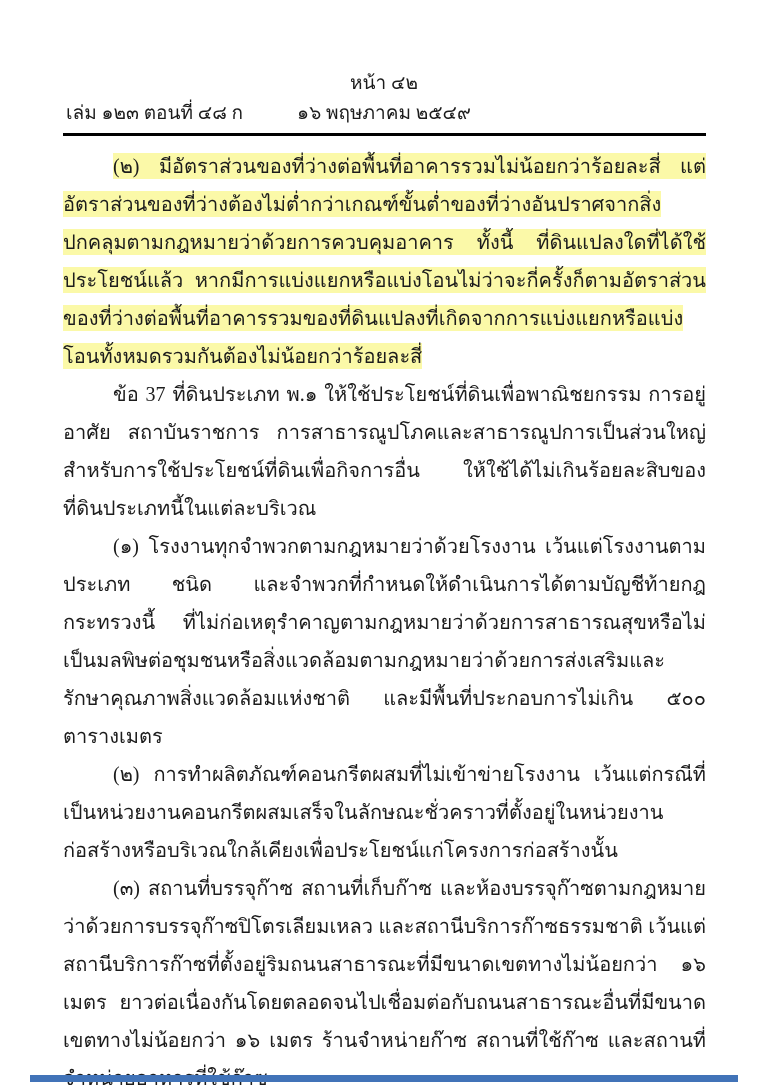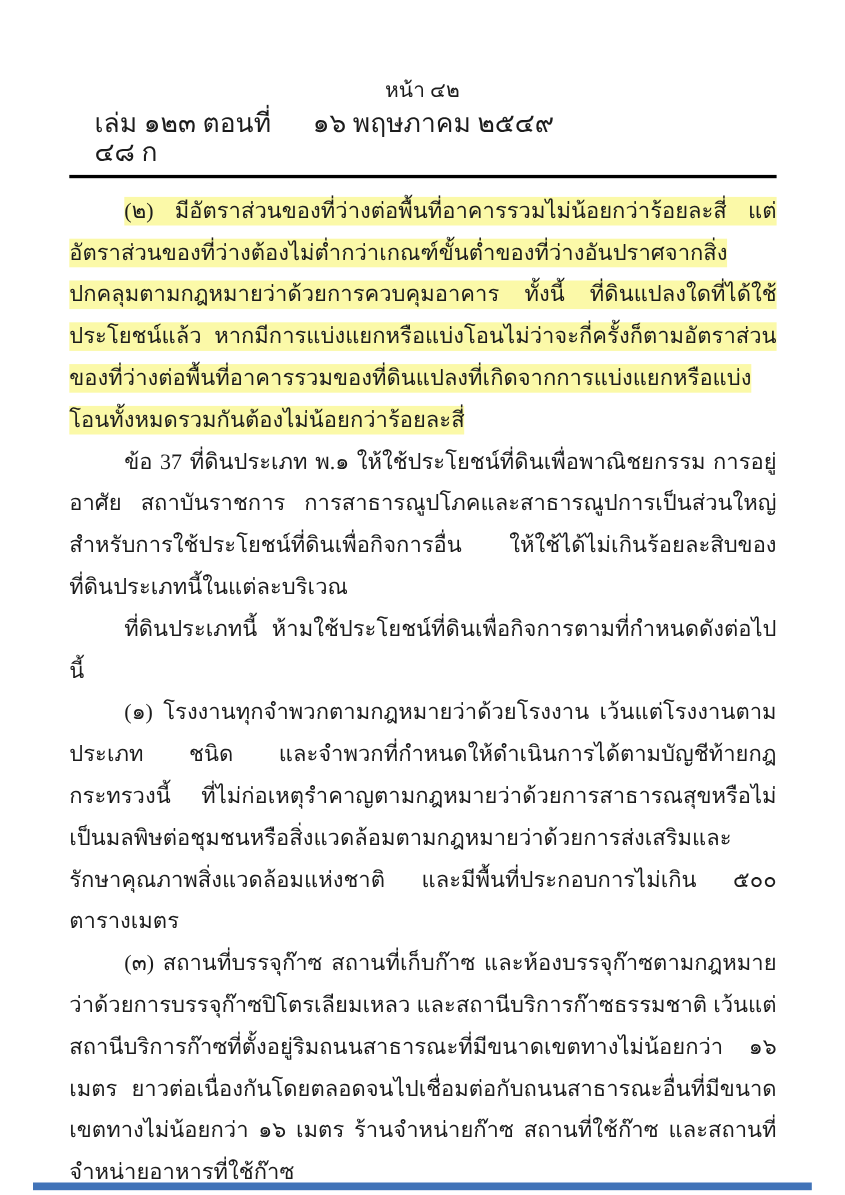--- a/index.html
+++ b/index.html
@@ -14,21 +14,21 @@
   .header { padding-top:70px; }
   .hdr-line1 {
     text-align:center;
     font-size:19px; line-height:26px;
   }
   .hdr-line2 {
     display:grid;
     grid-template-columns:1fr auto 1fr;
     align-items:baseline;
     padding:4px 66px 0 66px;
-    font-size:24px; line-height:26px;margin-left:20px;
+    font-size:19px; line-height:26px;
   }
   .hdr-left  { text-align:left;  }
   .hdr-center{ text-align:center;}
   .hdr-right { text-align:center; }
   .rule {
     margin:7px 62px 0 63px;
     border:none;
     border-top:3px solid #000000;
     height:0;
   }
@@ -66,21 +66,21 @@
     <div class="hdr-line2">
       <span class="hdr-left">เล่ม ๑๒๓ ตอนที่ ๔๘ ก</span>
       <span class="hdr-right">๑๖ พฤษภาคม ๒๕๔๙</span>
     </div>
     <hr class="rule">
   </div>
 
   <div class="doc-body">
     <p class="para"><span class="hl" style="background-color: rgb(251, 249, 168);">(๒) มีอัตราส่วนของที่ว่างต่อพื้นที่อาคารรวมไม่น้อยกว่าร้อยละสี่ แต่อัตราส่วนของที่ว่างต้องไม่ต่ำกว่าเกณฑ์ขั้นต่ำของที่ว่างอันปราศจากสิ่งปกคลุมตามกฎหมายว่าด้วยการควบคุมอาคาร ทั้งนี้ ที่ดินแปลงใดที่ได้ใช้ประโยชน์แล้ว หากมีการแบ่งแยกหรือแบ่งโอนไม่ว่าจะกี่ครั้งก็ตามอัตราส่วนของที่ว่างต่อพื้นที่อาคารรวมของที่ดินแปลงที่เกิดจากการแบ่งแยกหรือแบ่งโอนทั้งหมดรวมกันต้องไม่น้อยกว่าร้อยละสี่</span></p>
     <p class="para">ข้อ 37 ที่ดินประเภท พ.๑ ให้ใช้ประโยชน์ที่ดินเพื่อพาณิชยกรรม การอยู่อาศัย สถาบันราชการ การสาธารณูปโภคและสาธารณูปการเป็นส่วนใหญ่ สำหรับการใช้ประโยชน์ที่ดินเพื่อกิจการอื่น ให้ใช้ได้ไม่เกินร้อยละสิบของที่ดินประเภทนี้ในแต่ละบริเวณ</p>
-    <p class="para">ที่ดินประเภทนี้ ห้ามใช้ประโยชน์ที่ดินเพื่อกิจการตามที่กำหนดดังต่อไปนี้</p>
     <p class="para">(๑) โรงงานทุกจำพวกตามกฎหมายว่าด้วยโรงงาน เว้นแต่โรงงานตามประเภท ชนิด และจำพวกที่กำหนดให้ดำเนินการได้ตามบัญชีท้ายกฎกระทรวงนี้ ที่ไม่ก่อเหตุรำคาญตามกฎหมายว่าด้วยการสาธารณสุขหรือไม่เป็นมลพิษต่อชุมชนหรือสิ่งแวดล้อมตามกฎหมายว่าด้วยการส่งเสริมและรักษาคุณภาพสิ่งแวดล้อมแห่งชาติ และมีพื้นที่ประกอบการไม่เกิน ๕๐๐ ตารางเมตร</p>
+    <p class="para">(๒) การทำผลิตภัณฑ์คอนกรีตผสมที่ไม่เข้าข่ายโรงงาน เว้นแต่กรณีที่เป็นหน่วยงานคอนกรีตผสมเสร็จในลักษณะชั่วคราวที่ตั้งอยู่ในหน่วยงานก่อสร้างหรือบริเวณใกล้เคียงเพื่อประโยชน์แก่โครงการก่อสร้างนั้น</p>
     <p class="para">(๓) สถานที่บรรจุก๊าซ สถานที่เก็บก๊าซ และห้องบรรจุก๊าซตามกฎหมายว่าด้วยการบรรจุก๊าซปิโตรเลียมเหลว และสถานีบริการก๊าซธรรมชาติ เว้นแต่สถานีบริการก๊าซที่ตั้งอยู่ริมถนนสาธารณะที่มีขนาดเขตทางไม่น้อยกว่า ๑๖ เมตร ยาวต่อเนื่องกันโดยตลอดจนไปเชื่อมต่อกับถนนสาธารณะอื่นที่มีขนาดเขตทางไม่น้อยกว่า ๑๖ เมตร ร้านจำหน่ายก๊าซ สถานที่ใช้ก๊าซ และสถานที่จำหน่ายอาหารที่ใช้ก๊าซ</p>
 
   </div>
 
   <div class="bottom-bar" style="background-color: rgb(65, 115, 184);"></div>
 
 </div>
 
 </body></html>

